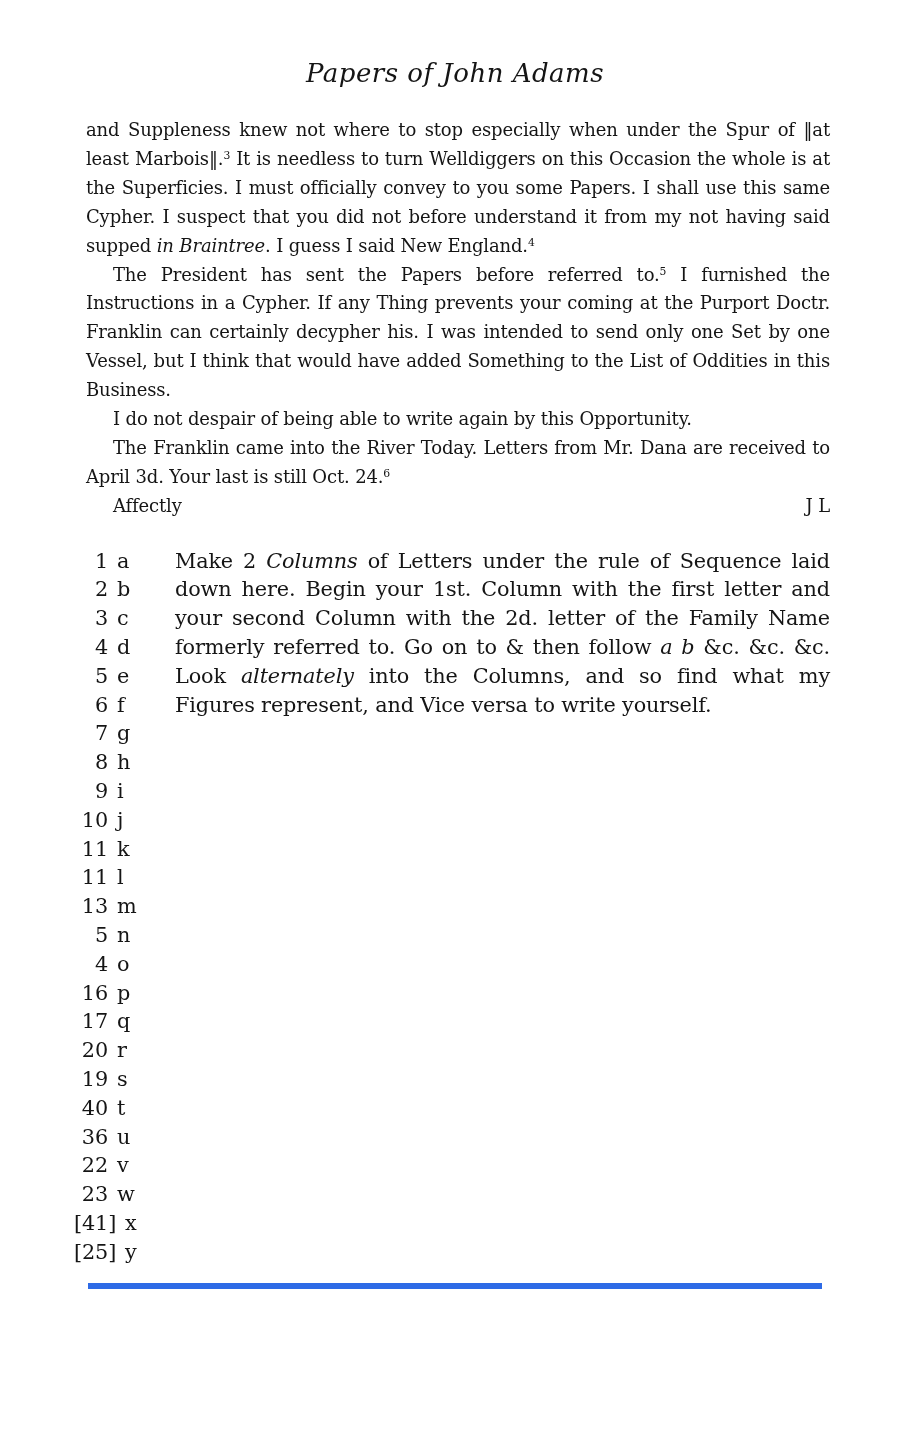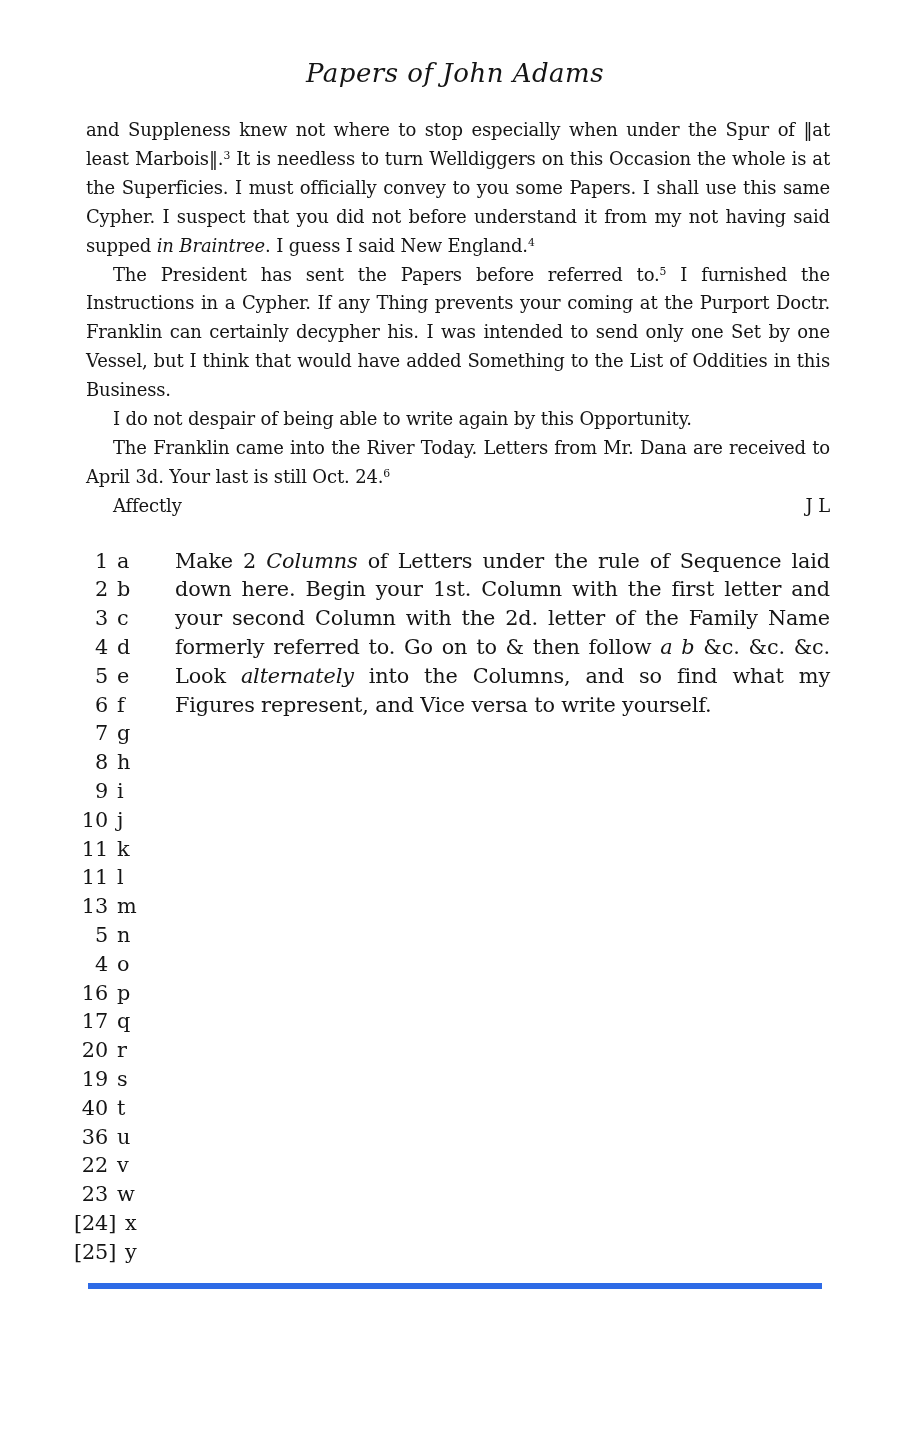--- a/index.html
+++ b/index.html
@@ -161,21 +161,21 @@
         </div>
         <div class="key-row">
           <span class="key-num">22</span>
           <span class="key-letter">v</span>
         </div>
         <div class="key-row">
           <span class="key-num">23</span>
           <span class="key-letter">w</span>
         </div>
         <div class="key-row">
-          <span class="key-num">[24]</span>
+          <span class="key-num">[41]</span>
           <span class="key-letter">x</span>
         </div>
         <div class="key-row">
           <span class="key-num">[25]</span>
           <span class="key-letter">y</span>
         </div>
       </div>
     <div class="instruction"><span>Make 2 </span><span class="it">Columns</span><span> of Letters under the rule of Sequence laid down here. Begin your 1st. Column with the first letter and your second Column with the 2d. letter of the Family Name formerly referred to. Go on to &amp; then follow </span><span class="it">a b</span><span> &amp;c. &amp;c. &amp;c. Look </span><span class="it">alternately</span><span> into the Columns, and so find what my Figures represent, and Vice versa to write yourself.</span></div>
   </div>
 

